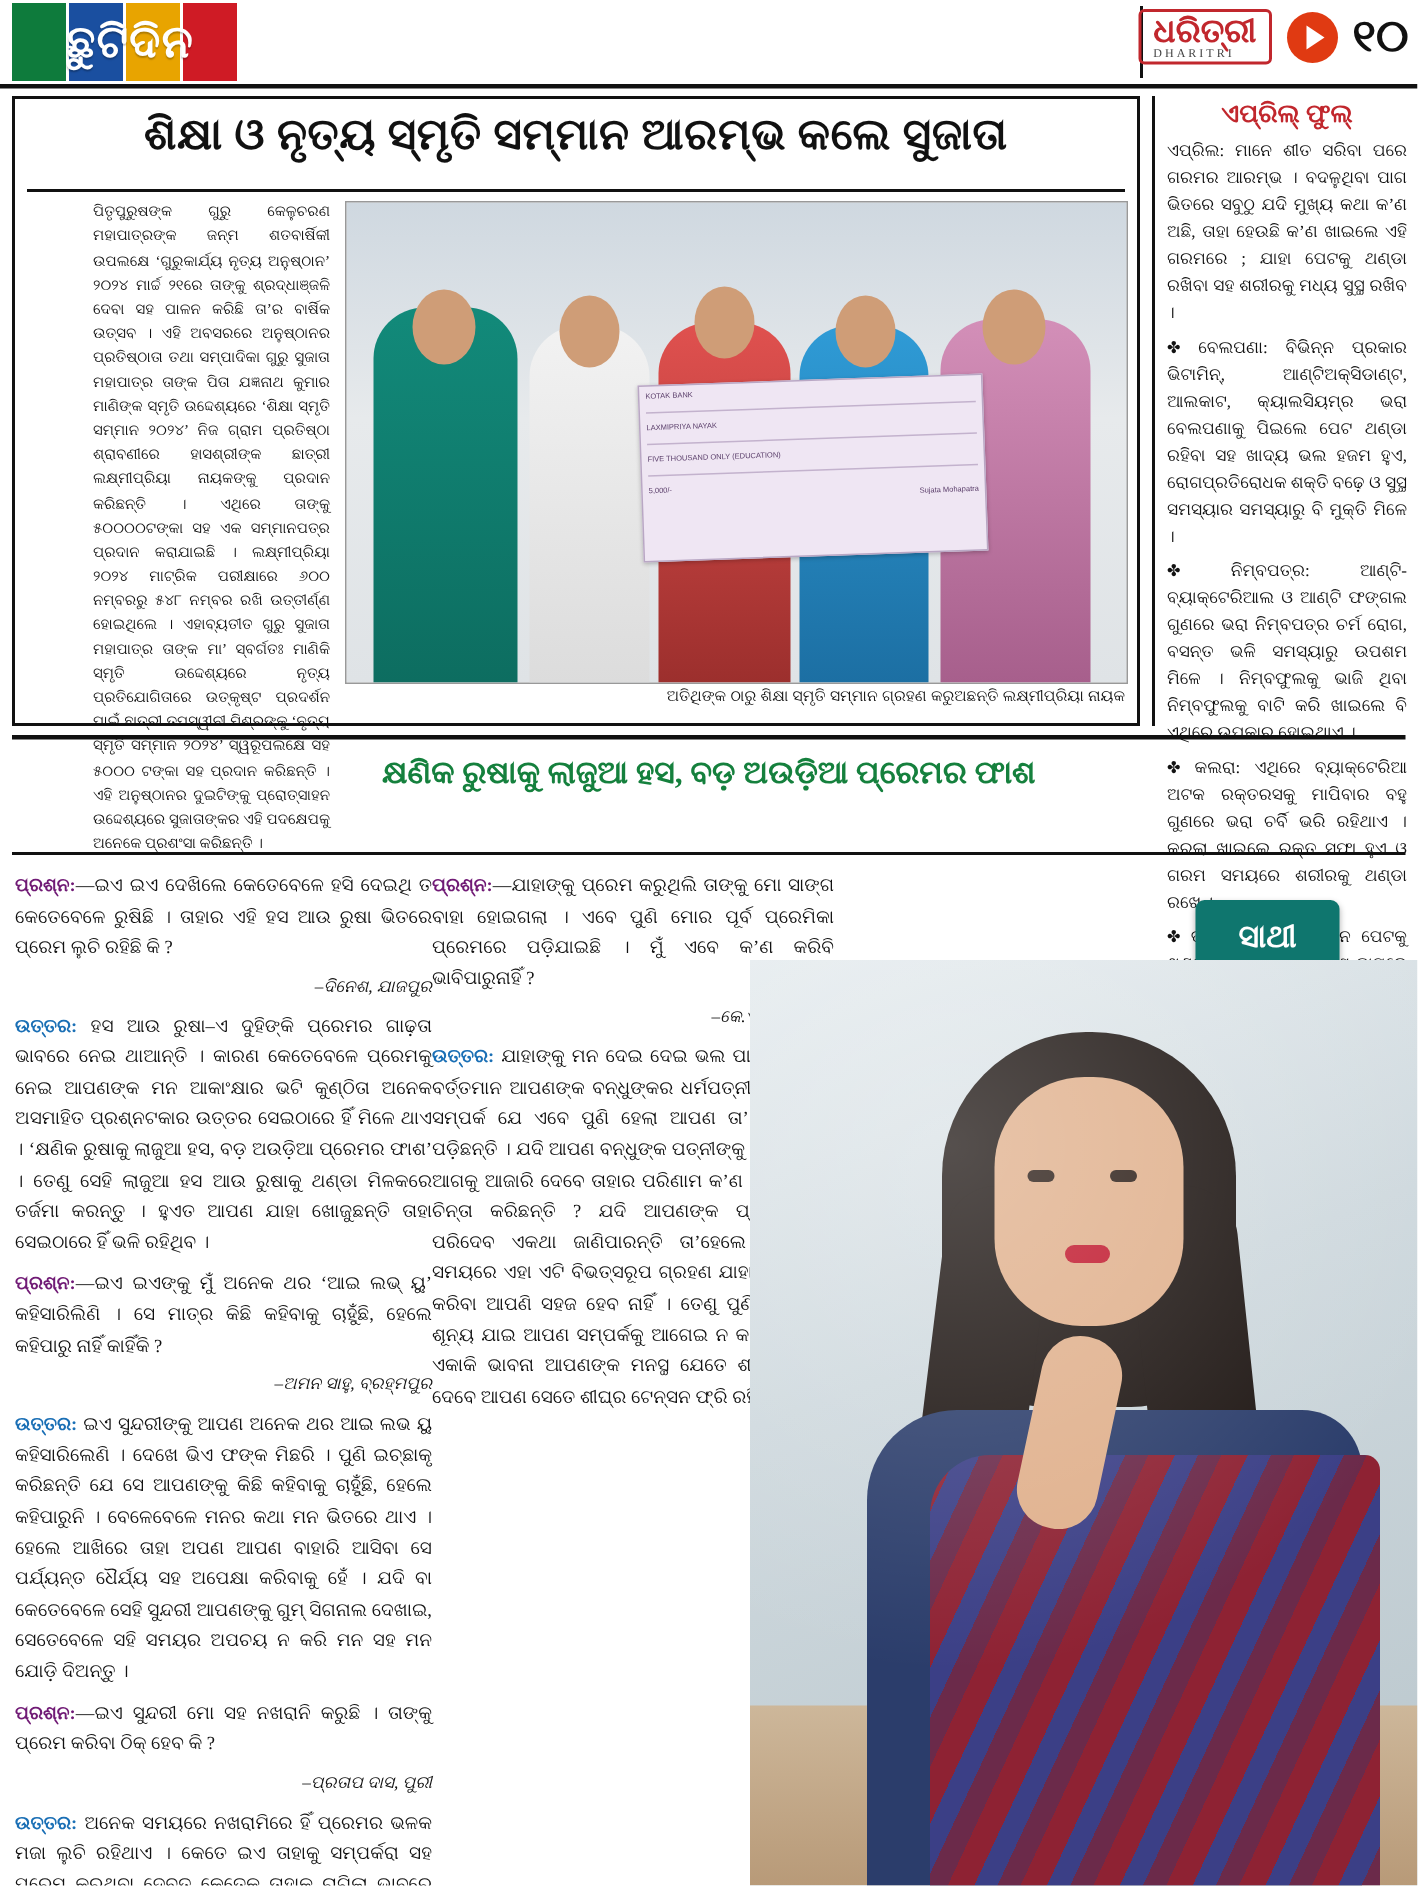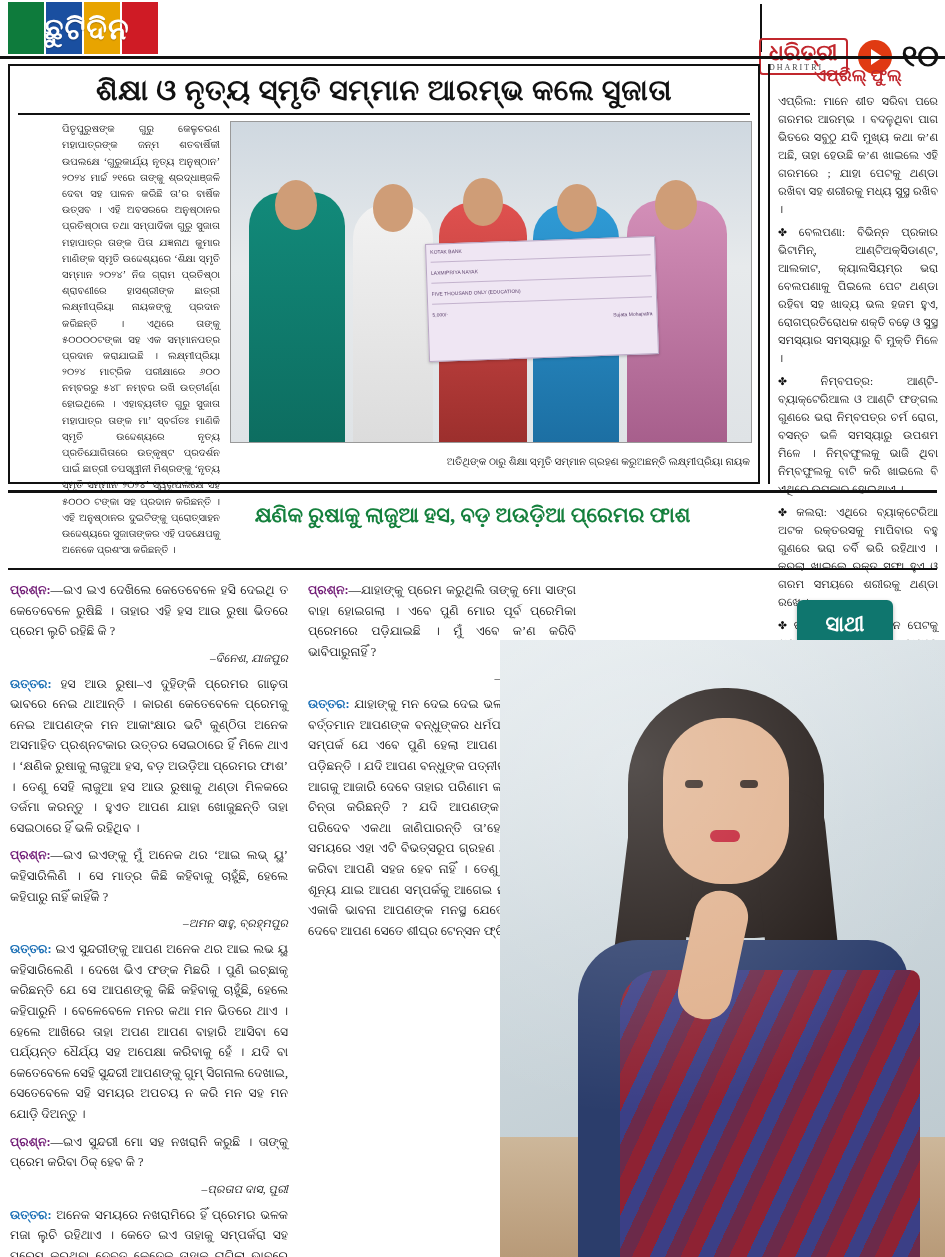--- a/index.html
+++ b/index.html
@@ -10,39 +10,39 @@
   .logo-block{position:absolute;left:8px;top:2px;width:152px;height:60px;}
   .logo-sq{position:absolute;top:0;width:36px;height:52px;}
   .logo-sq.a{left:0;background:#0e7b3c;}
   .logo-sq.b{left:38px;background:#1a4fa0;}
   .logo-sq.c{left:76px;background:#e8a400;}
   .logo-sq.d{left:114px;background:#cf1b25;}
   .logo-text{position:absolute;left:4px;top:4px;width:150px;height:46px;color:#fff;
     font-family:"Liberation Serif",serif;font-weight:bold;font-size:30px;letter-spacing:1px;
     display:flex;align-items:center;justify-content:center;text-shadow:0 1px 1px rgba(0,0,0,.25);}
   .masthead-rule{position:absolute;left:0;top:56px;width:945px;height:3px;background:#111;}
-  .mh-right{position:absolute;right:6px;top:6px;display:flex;align-items:center;gap:10px;margin-top:32px;}
+  .mh-right{position:absolute;right:6px;top:6px;display:flex;align-items:center;gap:10px;}
   .mh-brand{font-family:"Liberation Serif",serif;font-size:22px;color:#c1272d;font-weight:bold;
      border:2px solid #c1272d;border-radius:4px;padding:1px 8px;line-height:1.05;}
   .mh-brand small{display:block;font-size:8px;color:#444;letter-spacing:2px;font-weight:normal;}
   .play-ic{width:34px;height:34px;border-radius:50%;background:#e03a12;display:flex;align-items:center;justify-content:center;}
   .play-ic:after{content:"";border-left:12px solid #fff;border-top:8px solid transparent;border-bottom:8px solid transparent;margin-left:4px;}
   .mh-page{font-family:"Liberation Serif",serif;font-size:30px;font-weight:bold;color:#111;}
   .mh-divider{position:absolute;left:760px;top:4px;width:2px;height:48px;background:#111;}
 
   
   .top-sec{position:absolute;left:8px;top:64px;width:752px;height:420px;border:2px solid #111;padding:6px 8px;box-sizing:border-box;}
   .headline{font-family:"Liberation Serif",serif;font-weight:bold;font-size:29px;text-align:center;
-     line-height:1.25;letter-spacing:.5px;border-bottom:2px solid #111;padding-bottom:5px;margin-bottom:6px;}
+     line-height:1.25;letter-spacing:.5px;border-bottom:2px solid #111;padding-bottom:18px;margin-bottom:6px;}
   .top-body{display:flex;gap:10px;}
   .top-col{width:200px;font-family:"Liberation Serif",serif;font-size:10px;line-height:1.62;text-align:justify;margin-left:44px;}
   .photo-wrap{width:520px;position:relative;}
   .photo{width:520px;height:320px;border:1px solid #999;position:relative;overflow:hidden;
      background:linear-gradient(180deg,#cfd8e0 0%,#e7eaec 45%,#dfe3e6 100%);}
-  .caption{font-family:Liberation Serif, serif;font-size:10.4px;text-align:right;margin-top:13px;}
+  .caption{font-family:Liberation Sans, sans-serif;font-size:10.4px;text-align:right;margin-top:3px;}
 
   
   .p{position:absolute;bottom:0;border-radius:34px 34px 0 0;}
   .head{position:absolute;border-radius:50%;background:#cf9d77;}
   .cheque{position:absolute;left:196px;top:118px;width:230px;height:118px;background:#efe6f3;border:1px solid #b9a7c4;
      transform:rotate(-2deg);box-shadow:0 1px 3px rgba(0,0,0,.25);font-size:5px;color:#5b3f6b;padding:4px;box-sizing:border-box;}
   .cheque .ln{height:1px;background:#c3b2cd;margin:7px 0;}
 
   
   .rail{position:absolute;left:768px;top:64px;width:170px;height:420px;border-left:2px solid #111;padding-left:8px;box-sizing:border-box;}
@@ -52,21 +52,21 @@
   
   .big-rule{position:absolute;left:8px;top:490px;width:929px;height:3px;background:#111;}
 
   
   .feat-title{position:absolute;left:8px;top:502px;width:929px;text-align:center;
      font-family:"Liberation Serif",serif;font-weight:bold;font-size:21px;color:#15803d;line-height:1.3;}
   .feat-rule{position:absolute;left:8px;top:568px;width:929px;height:2px;background:#111;}
 
   .qa-col{position:absolute;font-family:"Liberation Serif",serif;font-size:12.4px;line-height:1.66;text-align:justify;}
   .col1{left:10px;top:580px;width:278px;}
-  .col2{left:308px;top:580px;width:268px;}
+  .col2{left:288px;top:580px;width:268px;}
   .q{color:#701a75;font-weight:bold;}
   .a{color:#1a6fb5;font-weight:bold;}
   .sig{text-align:right;font-style:italic;font-size:11.4px;margin:1px 0 6px;}
   .para{margin-bottom:7px;}
 
   .badge{position:absolute;right:52px;top:600px;width:96px;height:48px;background:#0f766e;color:#fff;
      border-radius:6px;display:flex;align-items:center;justify-content:center;
      font-family:"Liberation Serif",serif;font-weight:bold;font-size:21px;box-shadow:0 2px 4px rgba(0,0,0,.3);}
 
   

